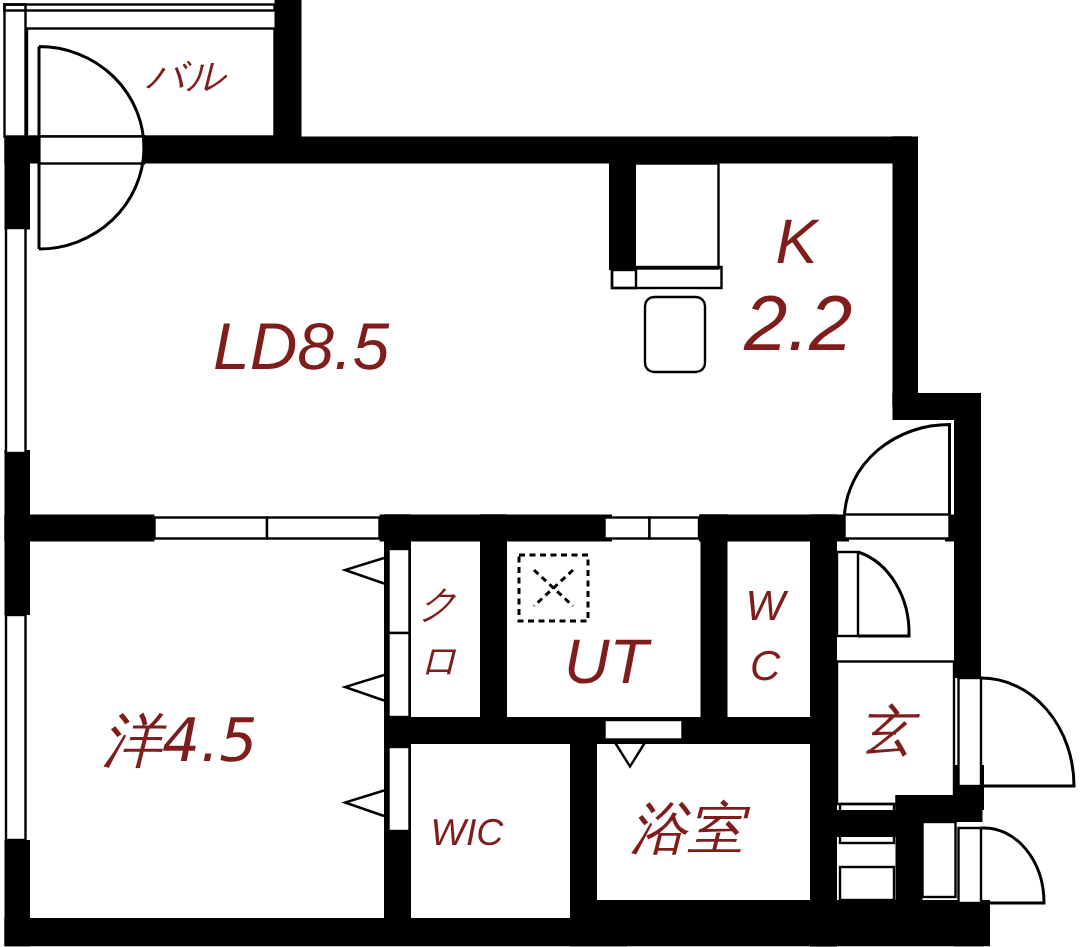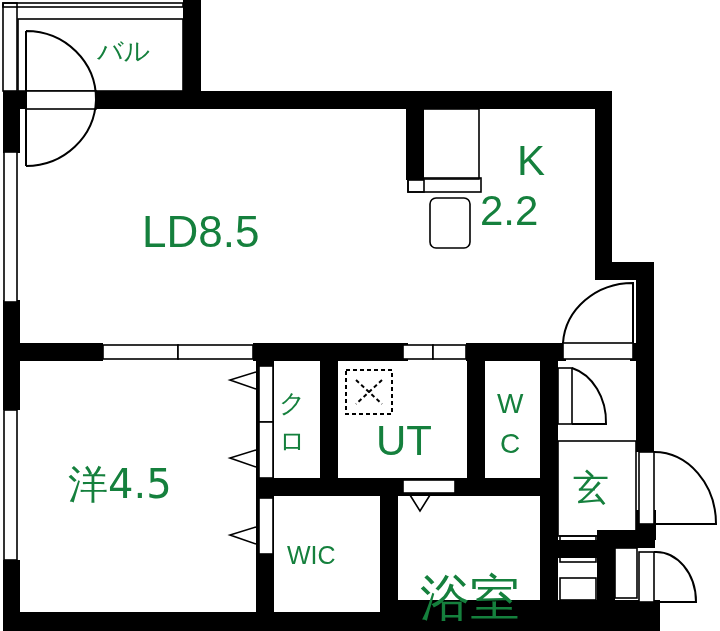--- a/index.html
+++ b/index.html
@@ -3,34 +3,34 @@
   <meta charset="utf-8">
   <style>
     html, body { margin: 0; padding: 0; background: #ffffff; }
     body { width: 720px; height: 631px; position: relative; overflow: hidden; }
     #plan { position: absolute; left: 0; top: 0; width: 720px; height: 631px; }
     .wall { fill: #000000; }
     .thin { fill: none; stroke: #000000; stroke-width: 1.6; }
     .win { fill: #ffffff; stroke: #000000; stroke-width: 1.6; }
     .swing { fill: none; stroke: #000000; stroke-width: 2; }
     .dash { fill: none; stroke: #000000; stroke-width: 2; stroke-dasharray: 4 3; }
-    .lbl { position: absolute; font-family: "Liberation Sans", "DejaVu Sans", sans-serif; color: #15803d; white-space: nowrap; line-height: 1; }
+    .lbl { position: absolute; font-family: "Liberation Sans", "DejaVu Sans", sans-serif; color: #7f1d1d; white-space: nowrap; line-height: 1; font-style: italic; }
     .lbl-jp { font-family: "DejaVu Sans", sans-serif; }
     .room-ld { left: 142px; top: 210px; font-size: 44px; }
     .room-k1 { left: 517px; top: 140px; font-size: 42px; }
-    .room-k2 { left: 480px; top: 190px; font-size: 42px; }
-    .room-yo { left: 68px; top: 464px; font-size: 40px; }
+    .room-k2 { left: 496px; top: 190px; font-size: 52px; }
+    .room-yo { left: 68px; top: 474px; font-size: 40px; }
     .room-bal { left: 97px; top: 38px; font-size: 26px; }
     .room-cl1 { left: 279px; top: 390px; font-size: 26px; }
     .room-cl2 { left: 279px; top: 428px; font-size: 26px; }
     .room-ut { left: 376px; top: 420px; font-size: 42px; }
     .room-w { left: 497px; top: 390px; font-size: 28px; }
     .room-c { left: 500px; top: 430px; font-size: 28px; }
     .room-wic { left: 287px; top: 543px; font-size: 25px; }
-    .room-bath { left: 420px; top: 533px; font-size: 50px; margin-top: 40px; }
+    .room-bath { left: 420px; top: 533px; font-size: 38px; }
     .room-gen { left: 573px; top: 470px; font-size: 36px; }
   </style>
 </head>
 <body>
 
 <svg id="plan" viewBox="0 0 720 631" xmlns="http://www.w3.org/2000/svg">
 
   <g>
     <rect class="thin" x="3" y="3" width="180" height="4"></rect>
     <rect class="thin" x="3" y="3" width="14" height="88"></rect>

